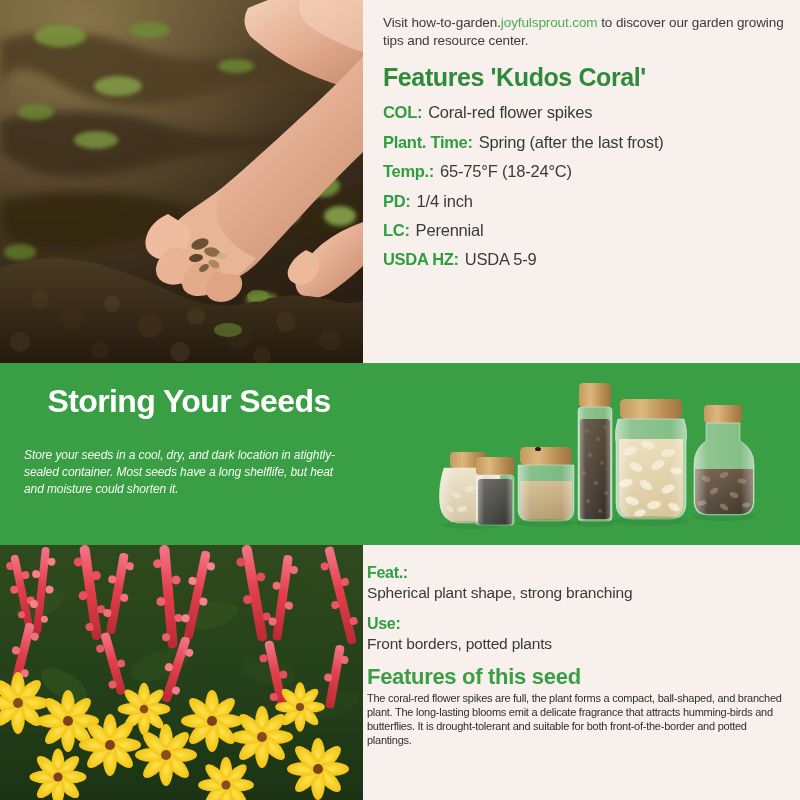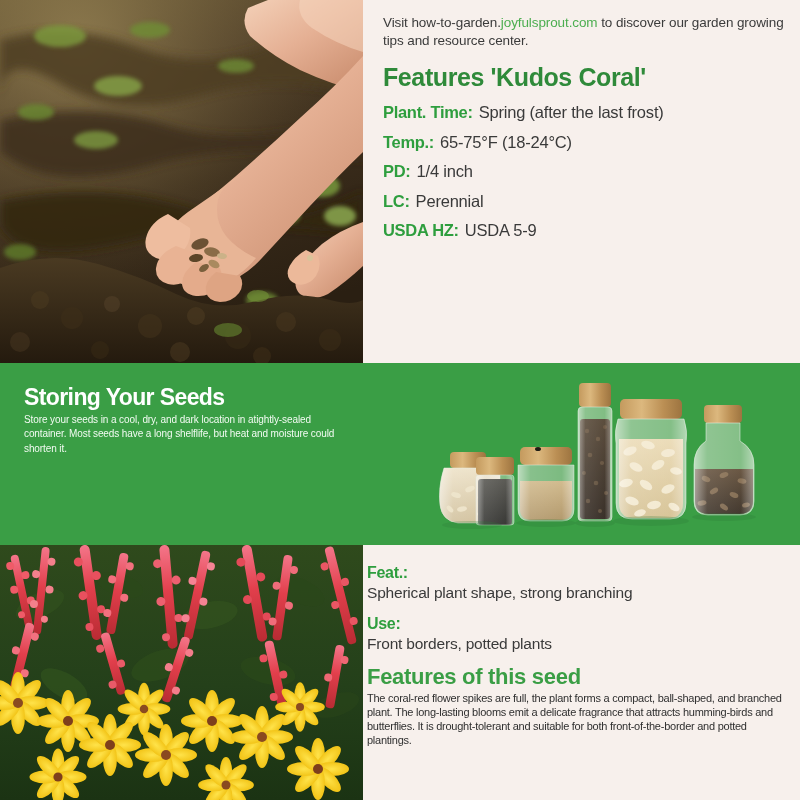--- a/index.html
+++ b/index.html
@@ -74,32 +74,34 @@
     position: absolute; left: 0; top: 363px;
     width: 800px; height: 182px;
     background: #3a9e45;
     overflow: hidden;
   }
   .storage-text {
     position: absolute; left: 24px; top: 22px;
     width: 330px;
   }
   .storage-title {
-    font-size: 23px;
+    font-size: 32px;
     font-weight: bold;
     color: #ffffff;
     letter-spacing: -0.6px;
     line-height: 1.05;
+    text-align: center;
   }
   .storage-body {
-    margin-top: 4px;
-    font-size: 10px;
+    margin-top: 28px;
+    font-size: 12px;
     color: #f2fbf2;
     line-height: 1.42;
     letter-spacing: -0.1px;
+    font-style: italic;
   }
   .jars-wrap {
     position: absolute; right: 6px; top: 6px;
     width: 370px; height: 176px;
   }
 
   
   .bottom-section {
     position: absolute; left: 0; top: 545px;
     width: 800px; height: 255px;
@@ -251,20 +253,24 @@
     </div>
 
     <div class="top-info">
       <div class="visit-line">
         <span>Visit how-to-garden.</span><span class="brand">joyfulsprout.com</span><span> to discover our garden growing tips and resource center.</span>
       </div>
 
       <div class="plant-title">Features 'Kudos Coral'</div>
 
       <div class="spec-list">
+        <div class="spec-row">
+          <span class="spec-label">COL:</span>
+          <span class="spec-value">Coral-red flower spikes</span>
+        </div>
         <div class="spec-row">
           <span class="spec-label">Plant. Time:</span>
           <span class="spec-value">Spring (after the last frost)</span>
         </div>
         <div class="spec-row">
           <span class="spec-label">Temp.:</span>
           <span class="spec-value">65-75°F (18-24°C)</span>
         </div>
         <div class="spec-row">
           <span class="spec-label">PD:</span>

